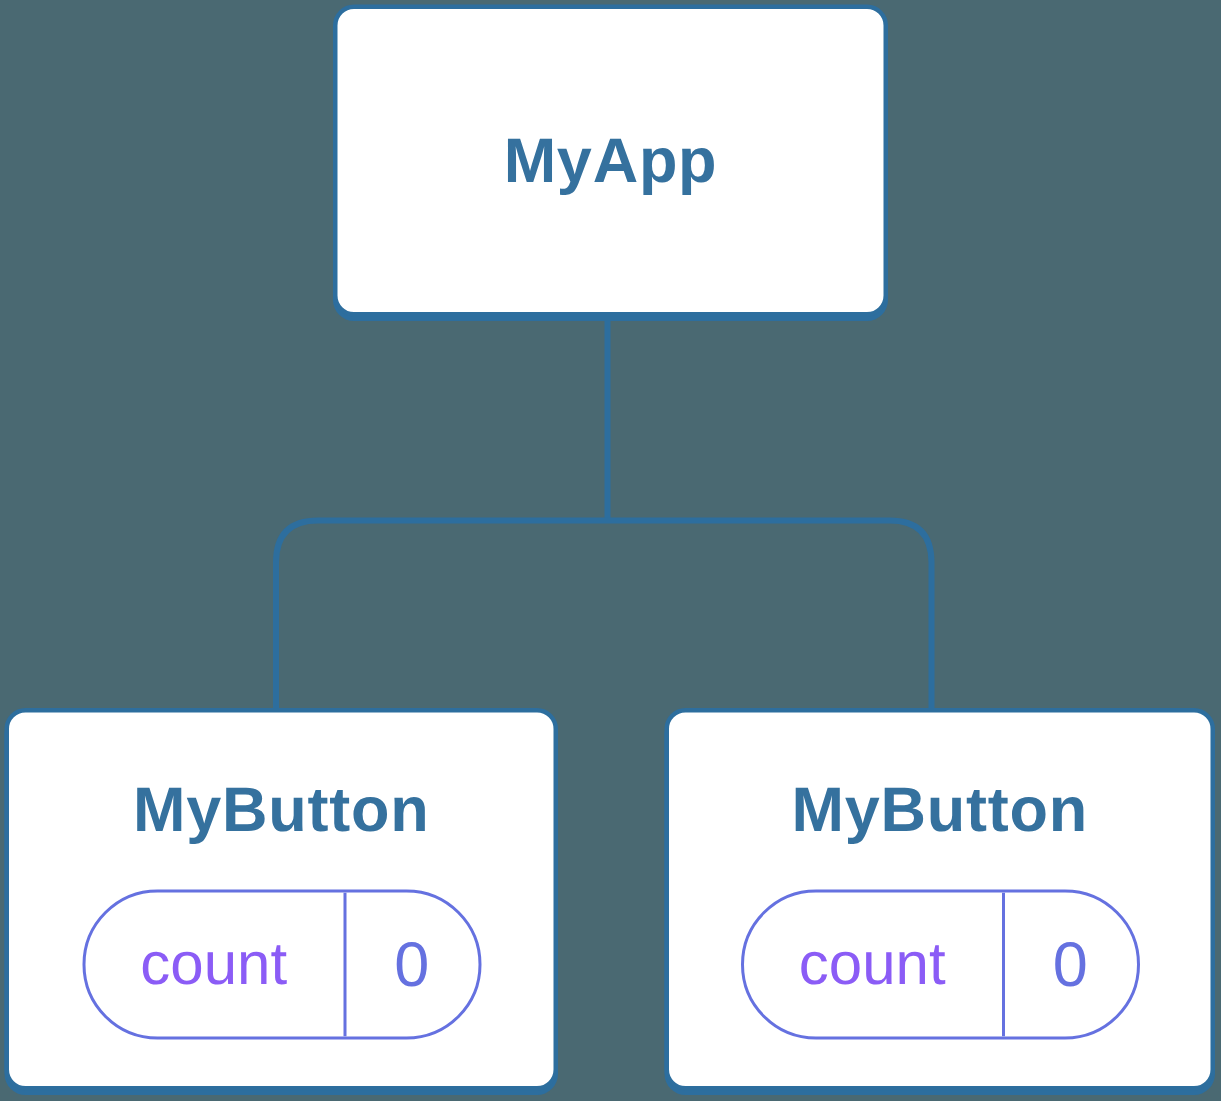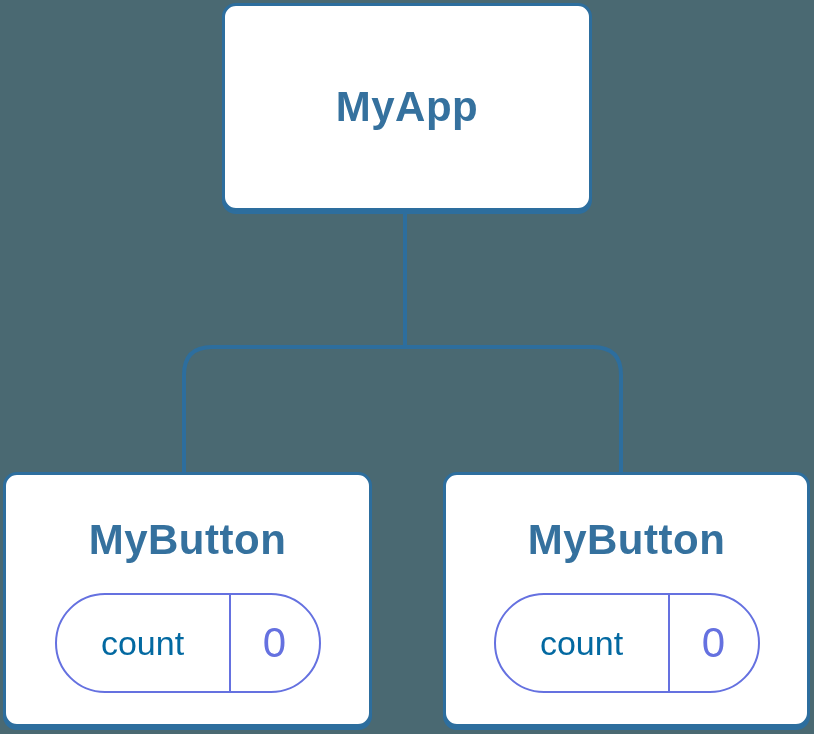--- a/index.html
+++ b/index.html
@@ -67,22 +67,22 @@
     display: flex;
     align-items: stretch;
     overflow: hidden;
     background: #ffffff;
   }
   .state-key {
     flex: 1 1 auto;
     display: flex;
     align-items: center;
     justify-content: center;
-    color: #0369a1;
-    font-size: 34px;
+    color: #8b5cf6;
+    font-size: 40px;
     font-weight: 400;
   }
   .state-divider {
     width: 2px;
     background: #6571e0;
   }
   .state-value {
     width: 88px;
     display: flex;
     align-items: center;

